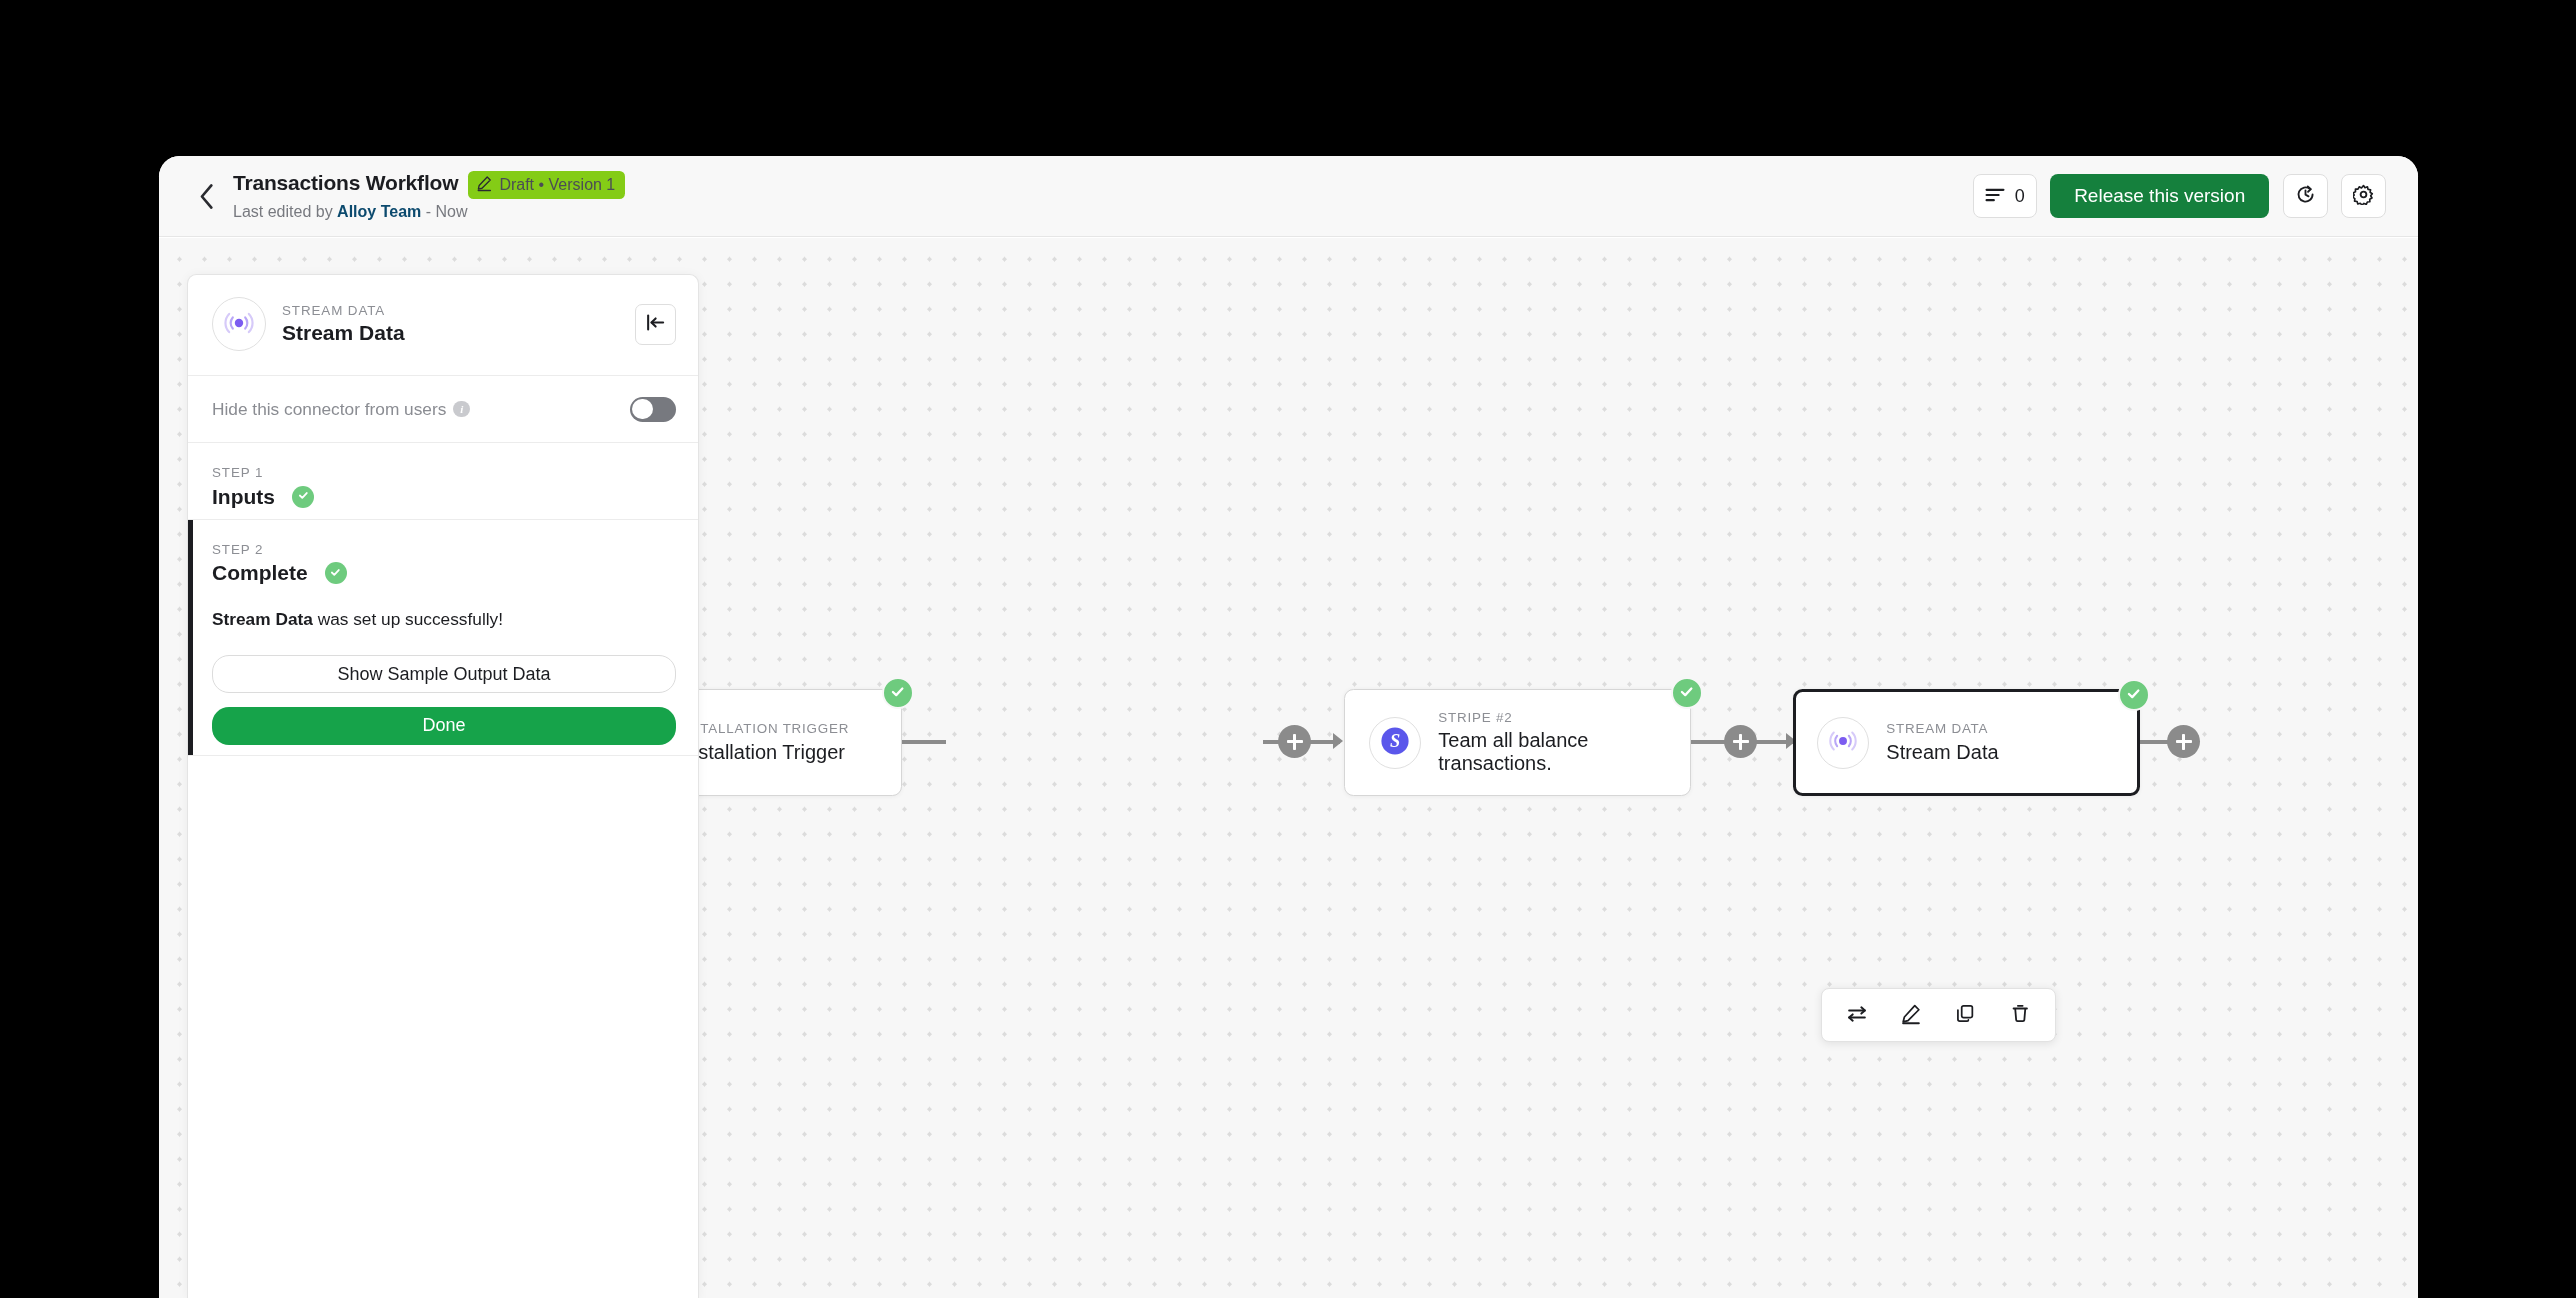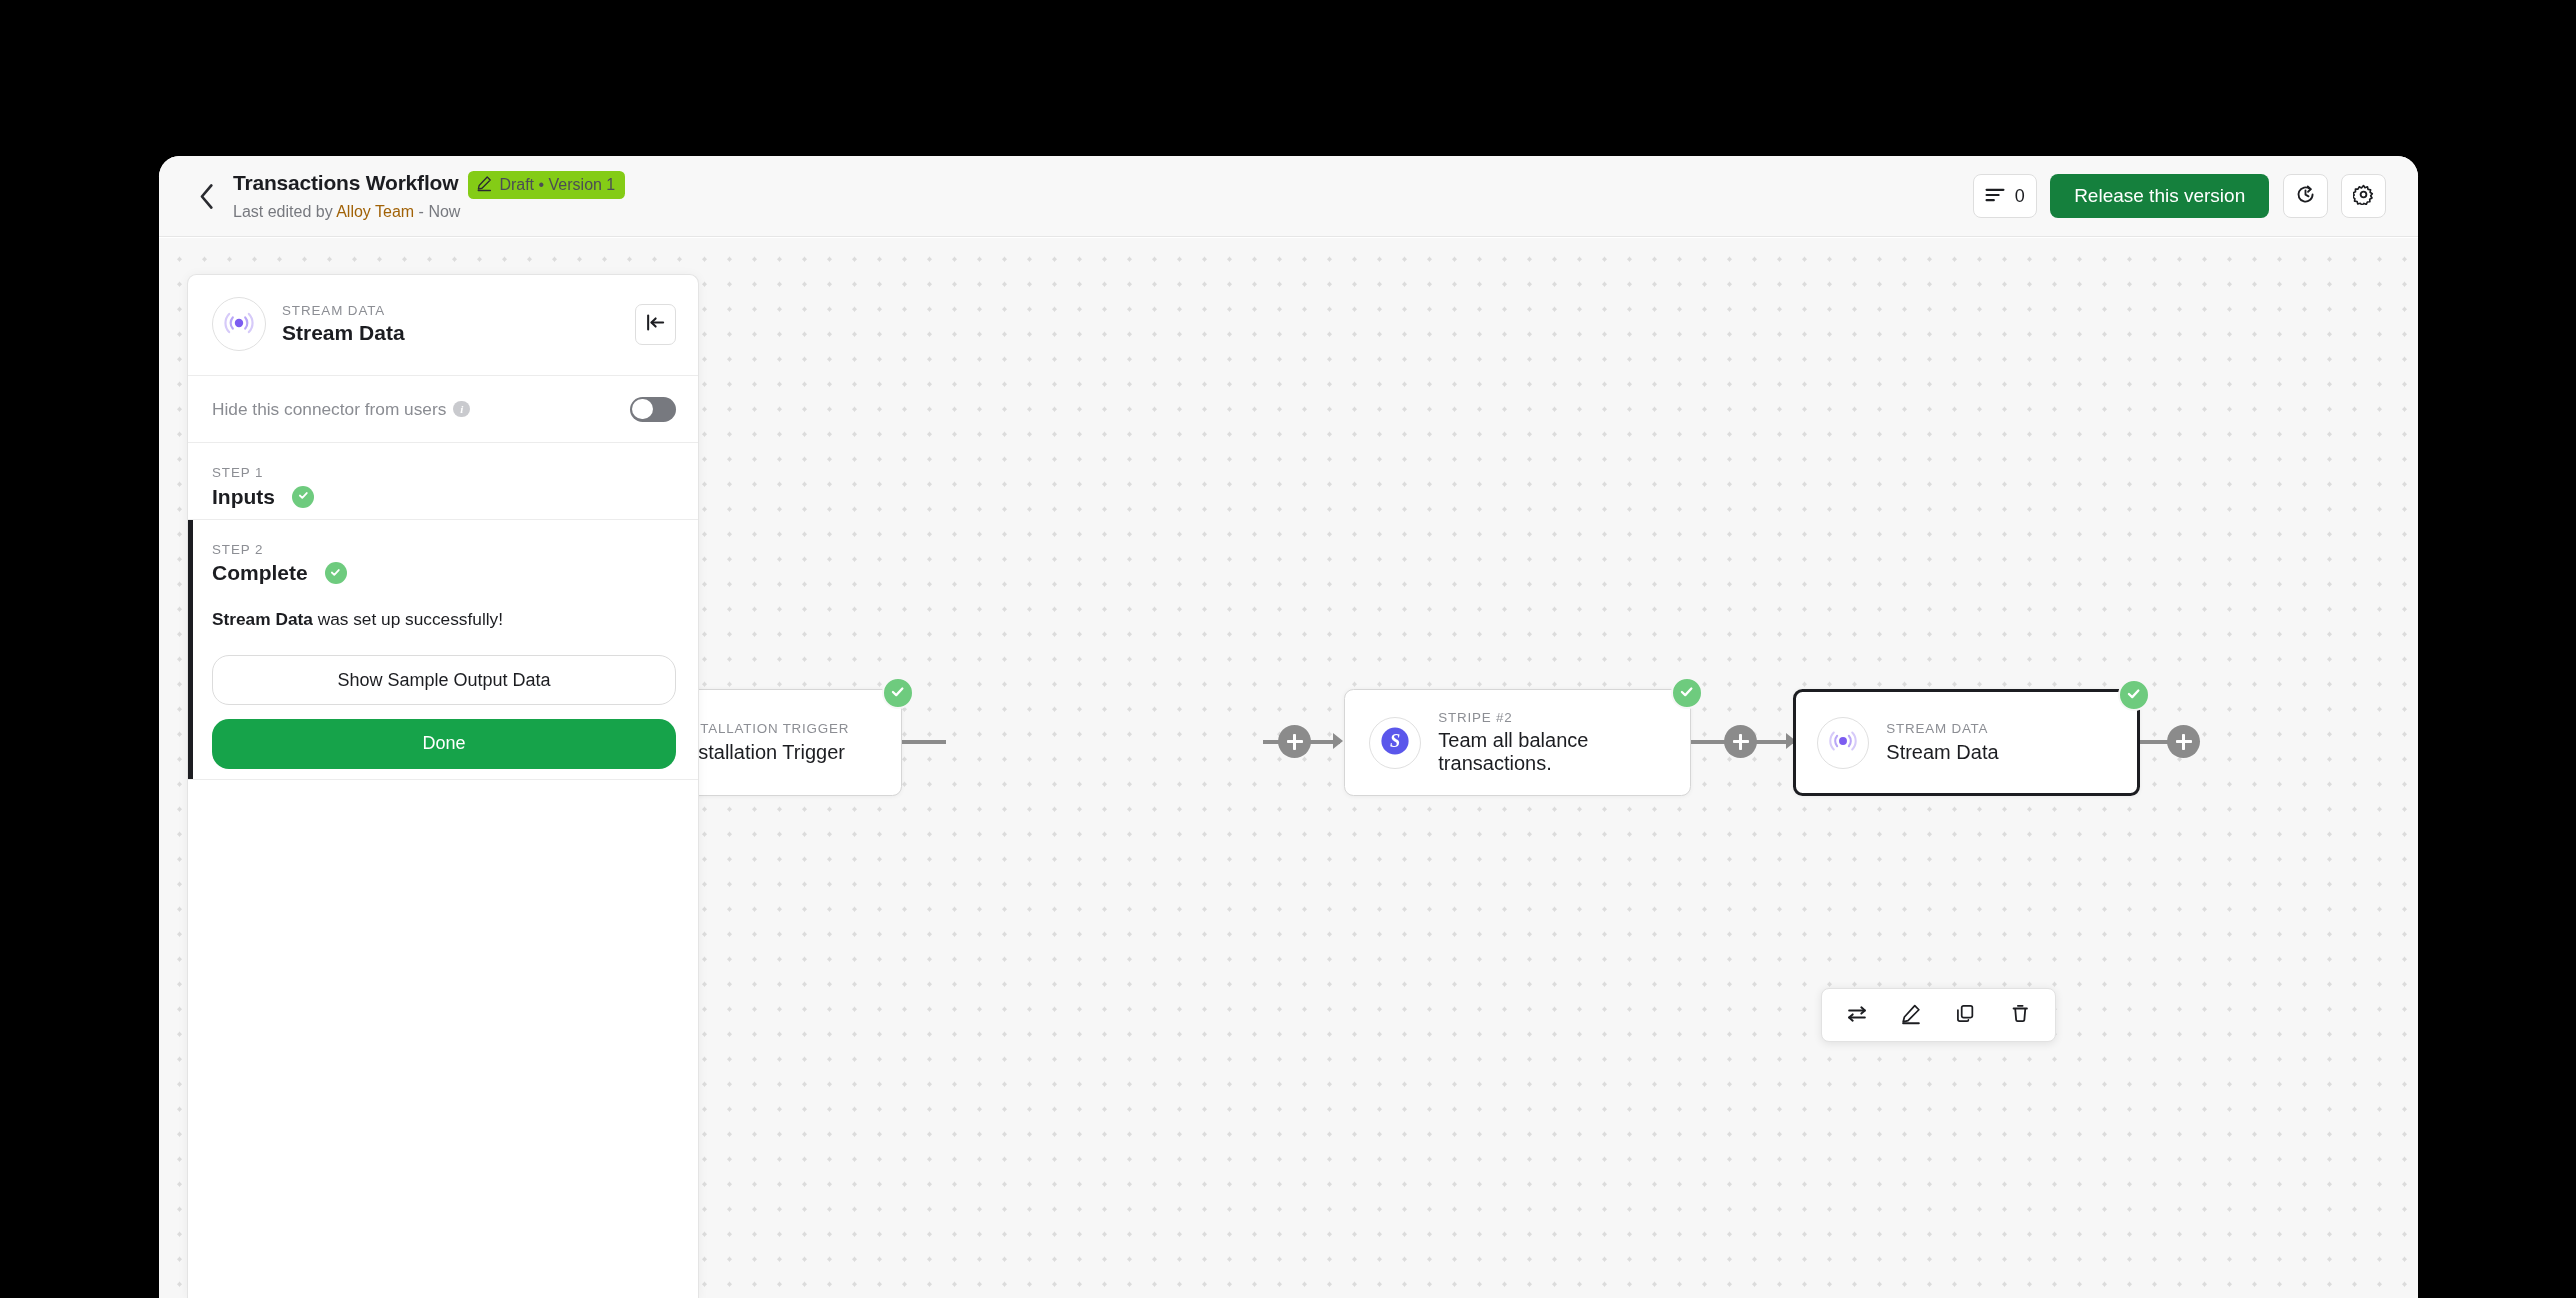--- a/index.html
+++ b/index.html
@@ -78,21 +78,21 @@
     font-size: 16px;
     color: #4b4d55;
     white-space: nowrap;
   }
 
   #last-edited {
     font-size: 16px;
     color: #77797f;
     white-space: nowrap;
   }
-  #last-edited b { color: #a16207; font-weight: normal; }
+  #last-edited b { color: #0c4a6e; font-weight: bold; }
 
   #topbar-right {
     margin-left: auto;
     margin-right: 32px;
     display: flex;
     align-items: center;
     gap: 13.4px;
   }
 
   .icon-btn {
@@ -283,21 +283,21 @@
     color: #1c1d21;
     margin-top: 24px;
     margin-bottom: 25px;
   }
   #complete-message b { font-weight: bold; }
 
   .panel-button {
     display: flex;
     align-items: center;
     justify-content: center;
-    height: 50px;
+    height: 38px;
     border-radius: 17px;
     cursor: pointer;
     font-size: 18px;
     width: 100%;
   }
   #show-sample-button {
     background: #ffffff;
     border: 0.8px solid #dcdcdc;
     color: #1c1d21;
     margin-bottom: 13.4px;

